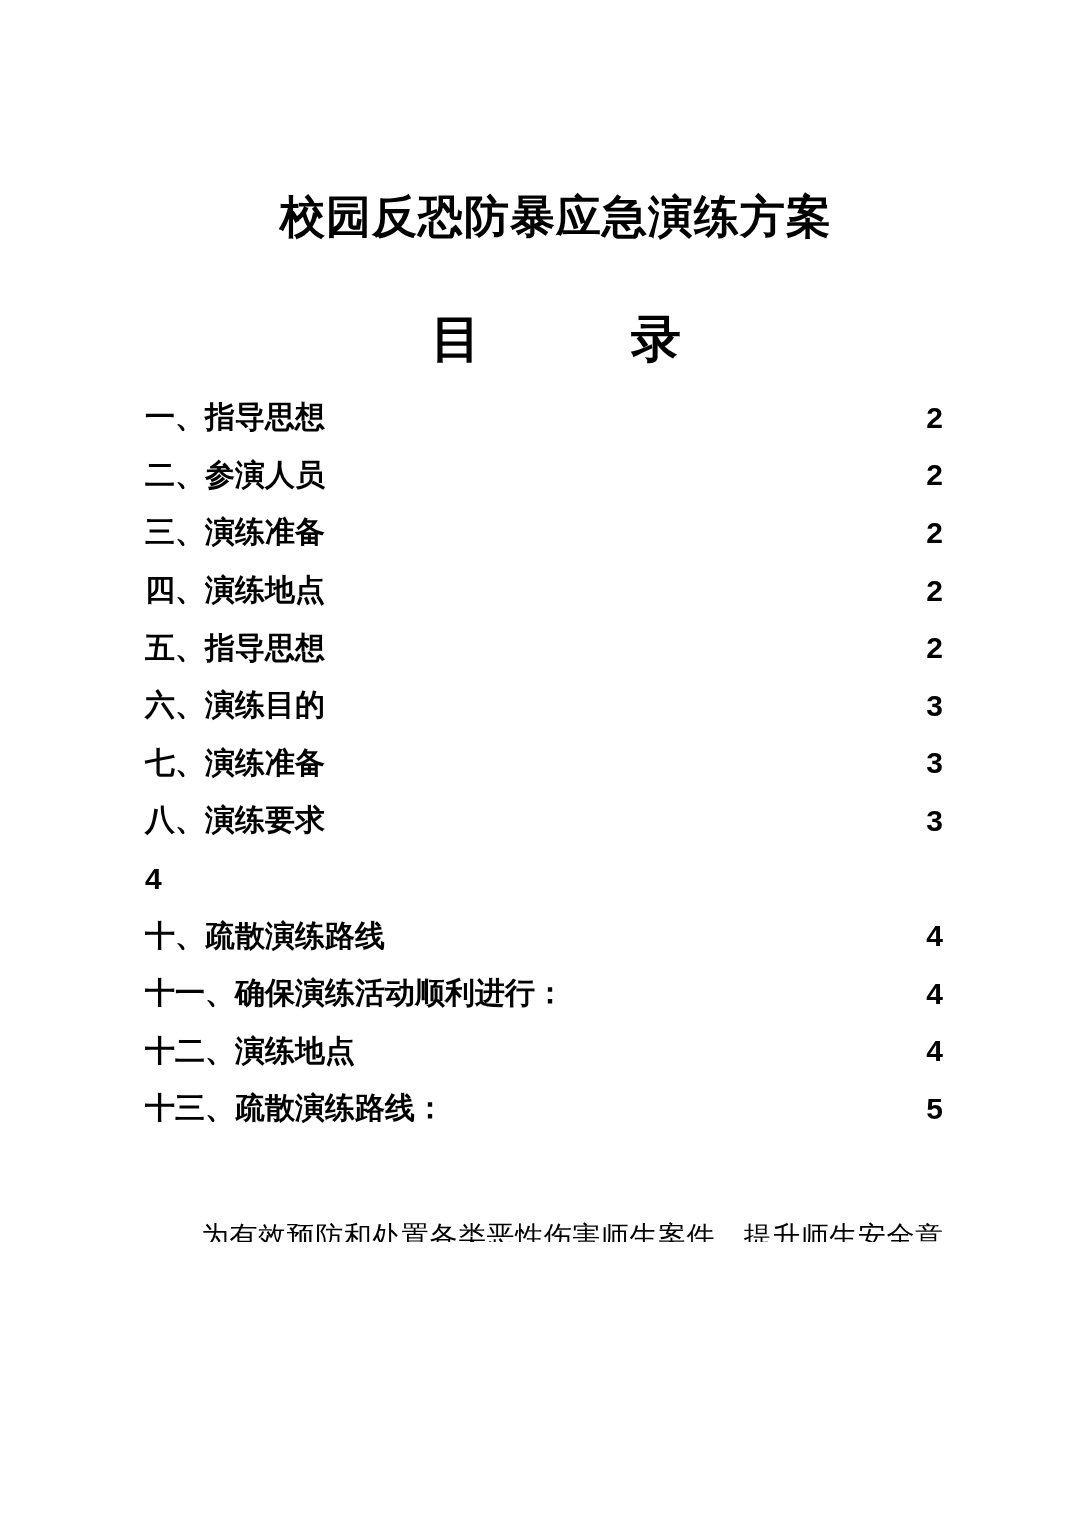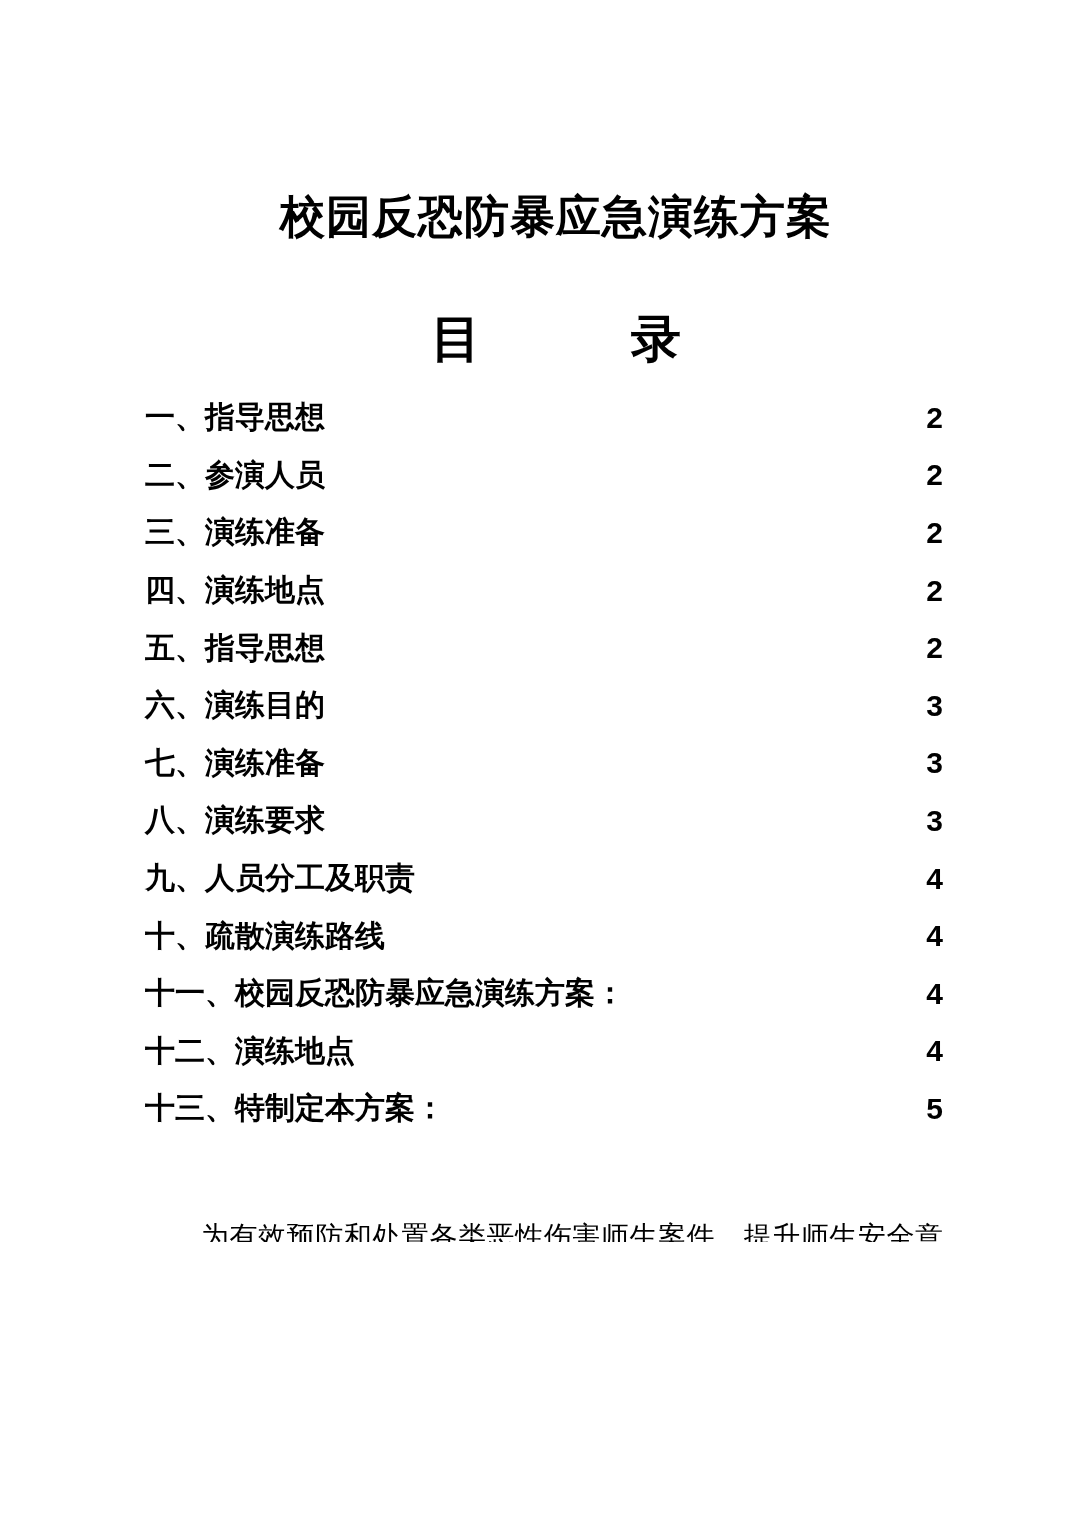--- a/index.html
+++ b/index.html
@@ -122,37 +122,36 @@
     </li>
     <li class="toc-row">
       <span class="toc-label">七、演练准备</span>
       <span class="toc-page">3</span>
     </li>
     <li class="toc-row">
       <span class="toc-label">八、演练要求</span>
       <span class="toc-page">3</span>
     </li>
     <li class="toc-row">
-      <span class="toc-label">九、人员分工及职责</span>
       <span class="toc-page">4</span>
     </li>
     <li class="toc-row">
       <span class="toc-label">十、疏散演练路线</span>
       <span class="toc-page">4</span>
     </li>
     <li class="toc-row">
-      <span class="toc-label">十一、校园反恐防暴应急演练方案：</span>
+      <span class="toc-label">十一、确保演练活动顺利进行：</span>
       <span class="toc-page">4</span>
     </li>
     <li class="toc-row">
       <span class="toc-label">十二、演练地点</span>
       <span class="toc-page">4</span>
     </li>
     <li class="toc-row">
-      <span class="toc-label">十三、特制定本方案：</span>
+      <span class="toc-label">十三、疏散演练路线：</span>
       <span class="toc-page">5</span>
     </li>
   </ul>
 
   <p class="body-text">为有效预防和处置各类恶性伤害师生案件，提升师生安全意识和逃生自救能力，确保演练活动顺利进行，增强演练实效，特制定本方案。</p>
 
   <div class="page-footer">— 1 —</div>
 
 </div>
 

